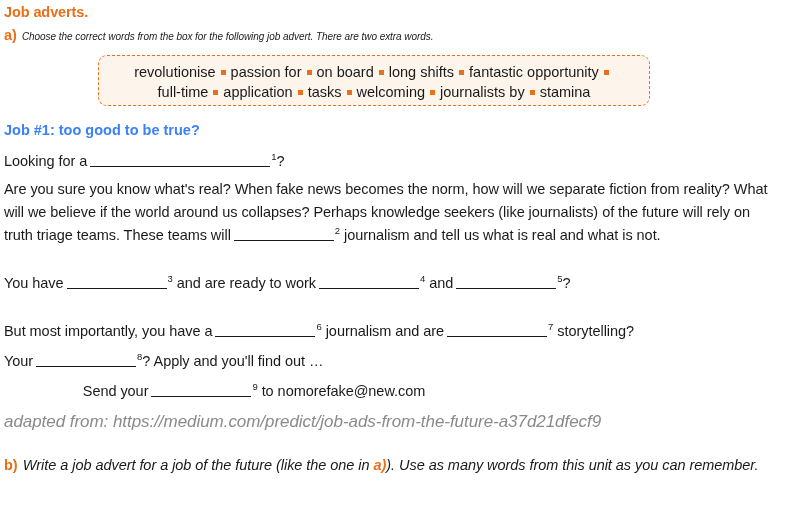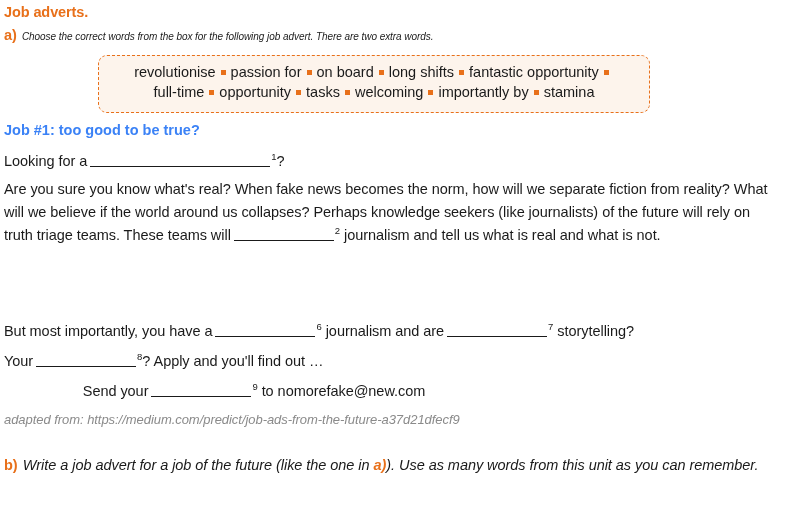--- a/index.html
+++ b/index.html
@@ -58,21 +58,21 @@
   
   .word-box {
     position: absolute;
     left: 98px;
     top: 55px;
     width: 552px;
     box-sizing: border-box;
     border: 1.6px dashed #e8701a;
     border-radius: 9px;
     background: #fdf4ec;
-    padding: 6px 12px 10px 12px;
+    padding: 6px 12px 3px 12px;
     text-align: center;
     line-height: 20px;
   }
   .word-box .wline {
     font-size: 14.5px;
     color: #1a1a1a;
     white-space: nowrap;
   }
   .sep {
     display: inline-block;
@@ -124,21 +124,21 @@
     font-size: 9.5px;
     vertical-align: super;
     line-height: 0;
   }
 
   
   .source {
     position: absolute;
     left: 4px;
     top: 412px;
-    font-size: 13px;
+    font-size: 17px;
     font-style: italic;
     color: #8a8a8a;
     letter-spacing: -0.05px;
   }
 
   
   .task-b-row {
     position: absolute;
     left: 4px;
     top: 454px;
@@ -168,35 +168,40 @@
 
   <div class="main-title">Job adverts.</div>
 
   <div class="task-a-row">
     <span class="task-letter">a)</span>
     <span class="task-text">Choose the correct words from the box for the following job advert. There are two extra words.</span>
   </div>
 
   <div class="word-box">
     <div class="wline" id="wb1"><span>revolutionise</span><span class="sep"></span><span>passion for</span><span class="sep"></span><span>on board</span><span class="sep"></span><span>long shifts</span><span class="sep"></span><span>fantastic opportunity</span><span class="sep"></span></div>
-    <div class="wline" id="wb2"><span>full-time</span><span class="sep"></span><span>opportunity</span><span class="sep"></span><span>tasks</span><span class="sep"></span><span>welcoming</span><span class="sep"></span><span>importantly by</span><span class="sep"></span><span>stamina</span></div>
+    <div class="wline" id="wb2"><span>full-time</span><span class="sep"></span><span>application</span><span class="sep"></span><span>tasks</span><span class="sep"></span><span>welcoming</span><span class="sep"></span><span>journalists by</span><span class="sep"></span><span>stamina</span></div>
   </div>
 
   <div class="sub-title">Job #1: too good to be true?</div>
 
   <div class="body-block p-looking">
     <span>Looking for a</span><span class="gap gap-long"></span><sup>1</sup><span>?</span>
   </div>
 
   <div class="body-block p-intro">
     <span>Are you sure you know what's real? When fake news becomes the norm, how will we separate fiction from reality? What will we believe if the world around us collapses? Perhaps knowledge seekers (like journalists)</span>
     <span>of the future will rely on truth triage teams. These teams will</span><span class="gap gap-std"></span><sup>2</sup>
     <span>journalism and tell us what is real and what is not.</span>
   </div>
 
+  <div class="body-block p-youhave">
+    <span>You have</span><span class="gap gap-std"></span><sup>3</sup>
+    <span>and are ready to work</span><span class="gap gap-std"></span><sup>4</sup>
+    <span>and</span><span class="gap gap-std"></span><sup>5</sup><span>?</span>
+  </div>
 
 
   <div class="body-block p-most">
     <span>But most importantly, you have a</span><span class="gap gap-std"></span><sup>6</sup>
     <span>journalism and are</span><span class="gap gap-std"></span><sup>7</sup>
     <span>storytelling?</span>
   </div>
 
   <div class="body-block p-your">
     <span>Your</span><span class="gap gap-std"></span><sup>8</sup><span>? Apply and you'll find out …</span>

